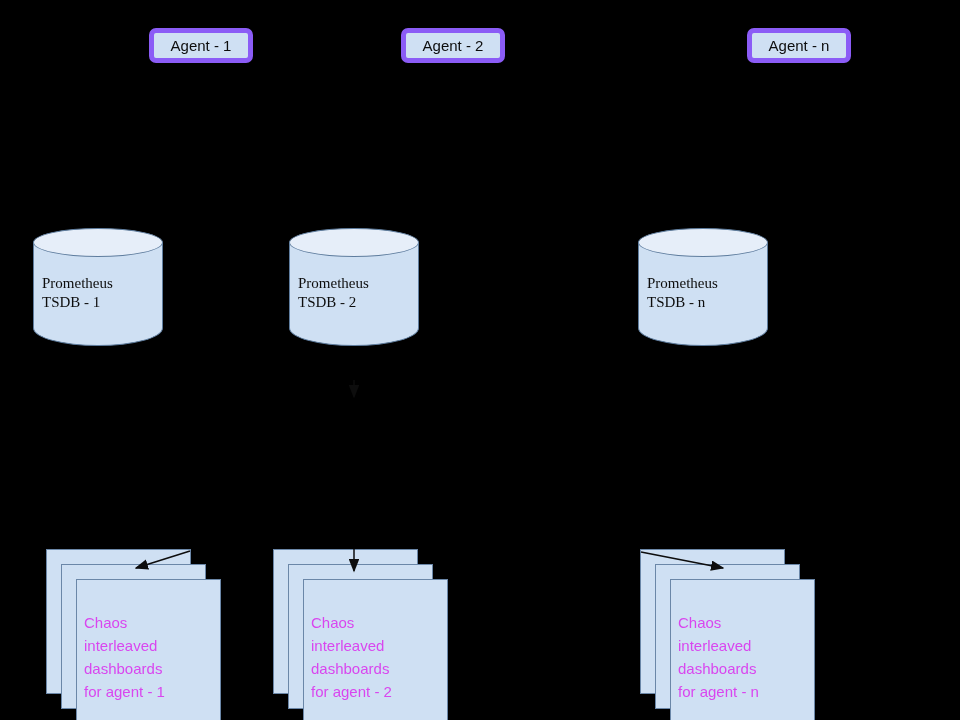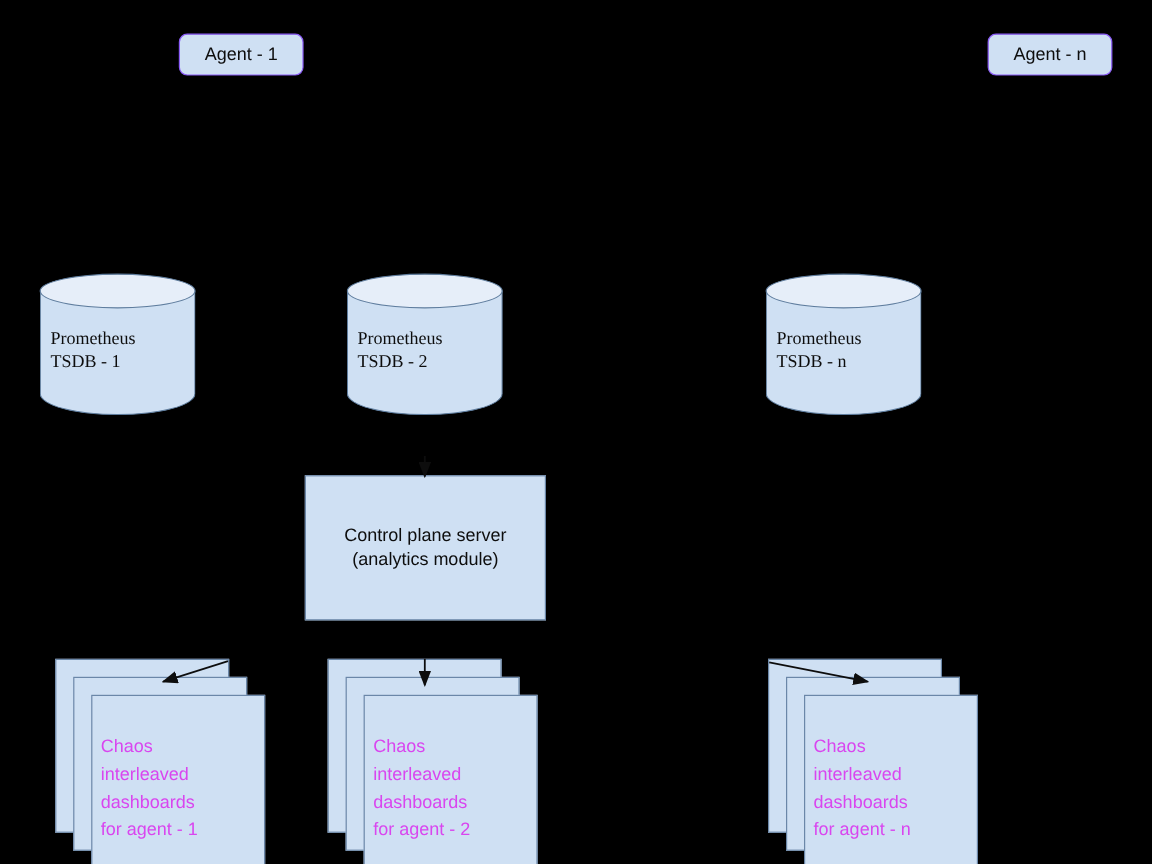--- a/index.html
+++ b/index.html
@@ -15,21 +15,21 @@
     overflow: hidden;
     font-family: "Liberation Sans", sans-serif;
   }
 
   
   .agent-box {
     position: absolute;
     width: 104px;
     height: 35px;
     background: #cfe0f3;
-    border: 1px solid #8b5cf6;
+    border: 5px solid #8b5cf6;
     border-radius: 7px;
     display: flex;
     align-items: center;
     justify-content: center;
     color: #0d0d0d;
     font-size: 15px;
     line-height: 1;
     box-sizing: border-box;
   }
 
@@ -134,21 +134,24 @@
   }
 </style>
 </head>
 <body>
 
 <div id="canvas">
 
   <div class="agent-box" style="left:149px; top:28px;">
     <span>Agent - 1</span>
   </div>
-  <div class="agent-box" style="left:823px; top:28px;">
+  <div class="agent-box" style="left:401px; top:28px;">
+    <span>Agent - 2</span>
+  </div>
+  <div class="agent-box" style="left:747px; top:28px;">
     <span>Agent - n</span>
   </div>
 
   <div class="cylinder" style="left:33px; top:228px;">
     <div class="cyl-body"></div>
     <div class="cyl-top"></div>
     <div class="cyl-label">Prometheus
 TSDB - 1</div>
   </div>
 
@@ -159,24 +162,20 @@
 TSDB - 2</div>
   </div>
 
   <div class="cylinder" style="left:638px; top:228px;">
     <div class="cyl-body"></div>
     <div class="cyl-top"></div>
     <div class="cyl-label">Prometheus
 TSDB - n</div>
   </div>
 
-  <div class="control-box">
-    <span>Control plane server
-(analytics module)</span>
-  </div>
 
   <div class="stack" style="left:46px; top:549px;">
     <div class="card back"></div>
     <div class="card mid"></div>
     <div class="card front"></div>
     <div class="card-label">Chaos
 interleaved
 dashboards
 for agent - 1</div>
   </div>

